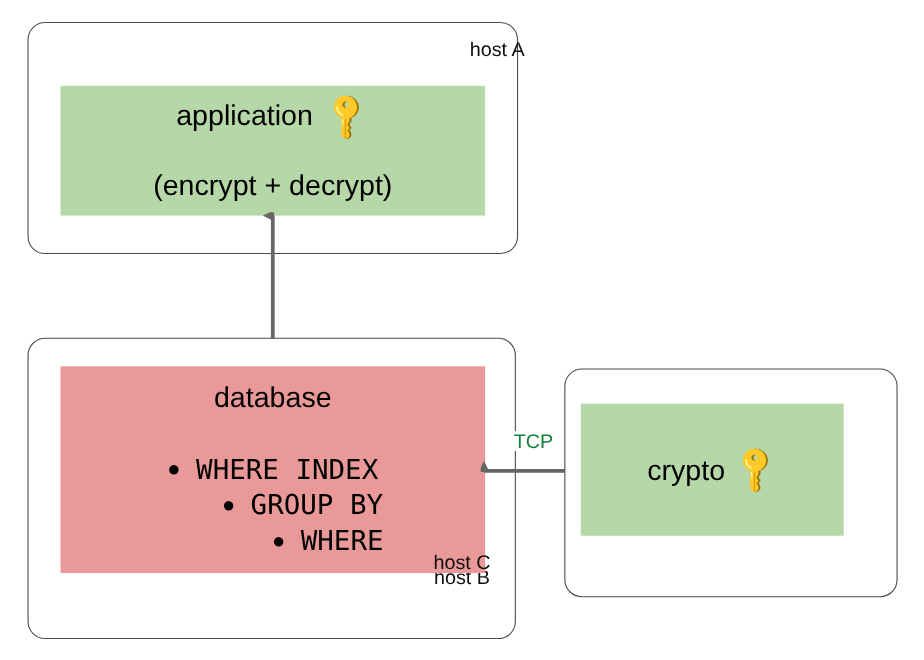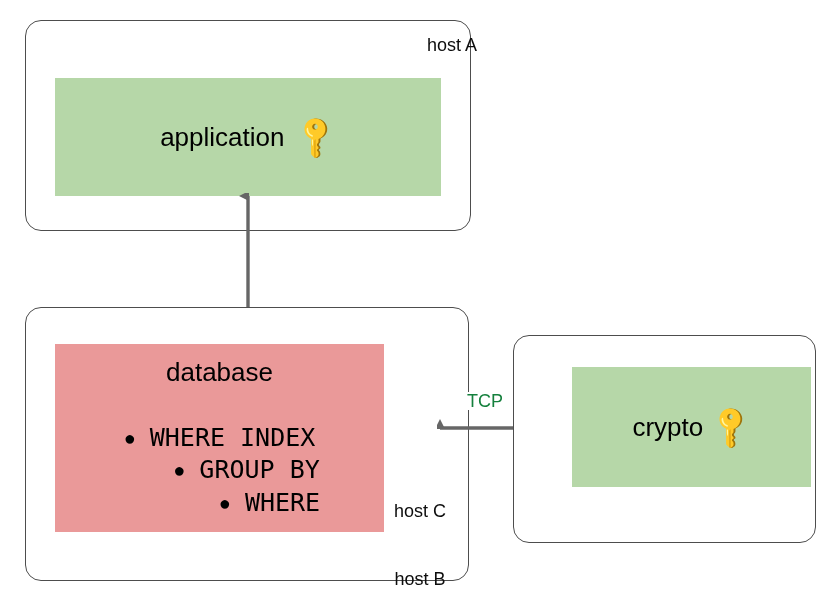--- a/index.html
+++ b/index.html
@@ -30,39 +30,39 @@
 
   .host-label {
     position: absolute;
     width: 100%;
     text-align: center;
     font-size: 18px;
     color: #0d0d0d;
     line-height: 1;
   }
   #host-a-label { top: 36px; padding-left: 32px; }
-  #host-b-label { top: 570px; }
+  #host-b-label { top: 516px; }
   #host-c-label { top: 502px; }
 
   
   .panel {
     position: absolute;
     box-sizing: border-box;
     display: flex;
     flex-direction: column;
     align-items: center;
     justify-content: center;
     gap: 32px;
   }
   .panel-green { background: #b6d7a8; }
   .panel-red   { background: #ea9999; }
 
   #application-panel { left: 55px;  top: 78px;  width: 386px; height: 118px; }
-  #database-panel    { left: 55px;  top: 344px; width: 329px; height: 188px; }
-  #crypto-panel      { left: 572px; top: 367px; width: 239px; height: 120px; }
+  #database-panel    { left: 55px;  top: 333px; width: 386px; height: 188px; }
+  #crypto-panel      { left: 528px; top: 367px; width: 239px; height: 120px; }
 
   .panel-line {
     font-size: 26px;
     color: #000000;
     line-height: 1.18;
     white-space: nowrap;
     text-align: center;
   }
 
   
@@ -138,20 +138,21 @@
 <div id="canvas">
 
   <div class="host-box" id="host-a-box"></div>
   <div class="host-label" id="host-a-label">host A</div>
 
   <div class="panel panel-green" id="application-panel">
     <div class="title-row">
       <span class="panel-line">application</span>
       <span class="key-icon" id="application-key">🔑</span>
     </div>
+    <div class="panel-line">(encrypt + decrypt)</div>
   </div>
 
   <svg class="connector" id="ab-connector" viewBox="0 0 32 144" width="32" height="144">
     <defs>
       <marker id="arrow-up" markerWidth="10" markerHeight="10" refX="5" refY="9" orient="auto" markerUnits="userSpaceOnUse">
         <path d="M5,0 L10.5,11 L-0.5,11 Z" fill="#666666"></path>
       </marker>
       <marker id="arrow-down" markerWidth="10" markerHeight="10" refX="5" refY="9" orient="auto" markerUnits="userSpaceOnUse">
         <path d="M5,0 L10.5,11 L-0.5,11 Z" fill="#666666"></path>
       </marker>

